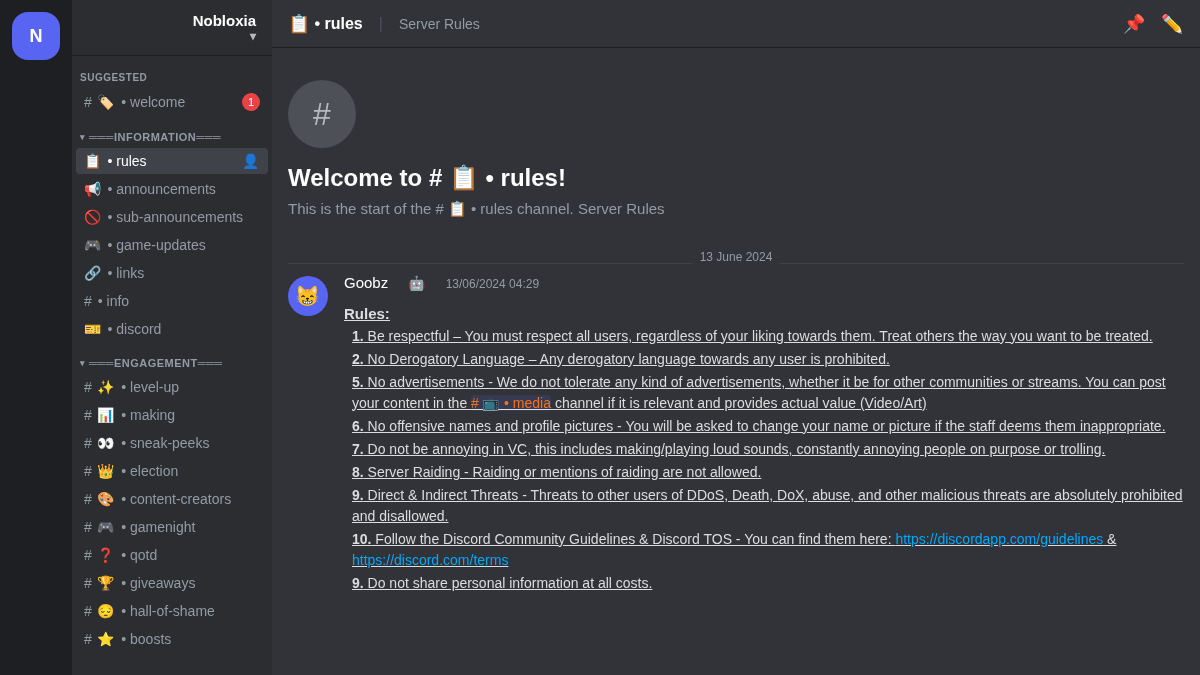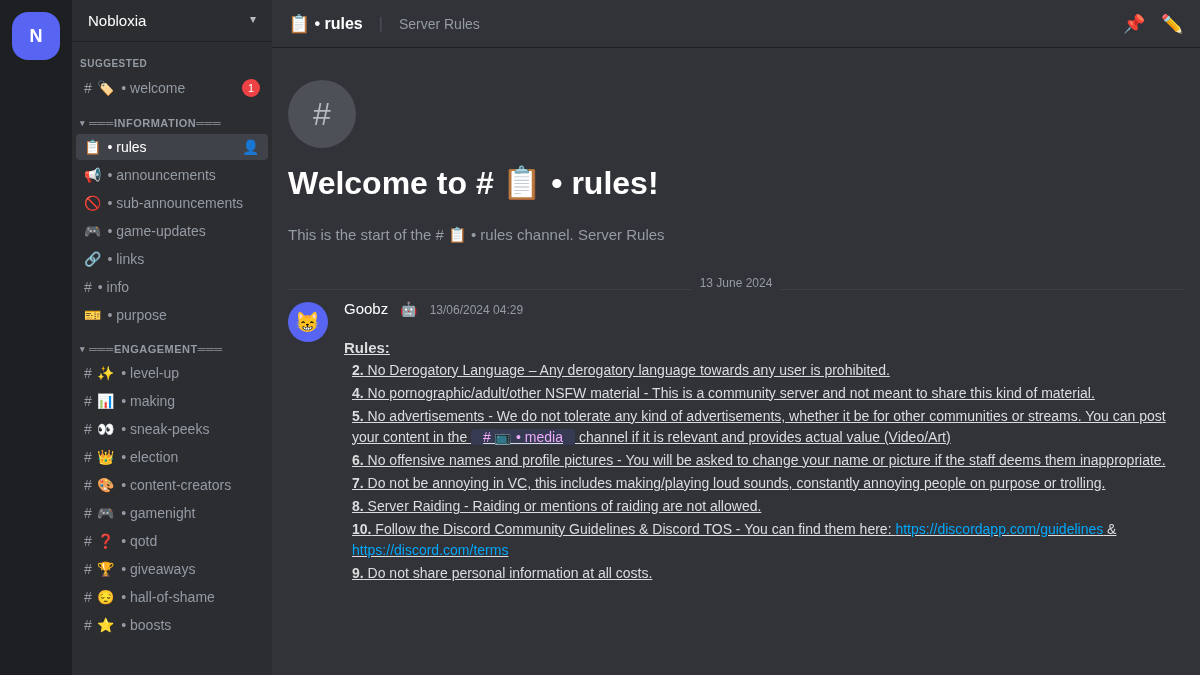--- a/index.html
+++ b/index.html
@@ -53,29 +53,30 @@
       display: flex;
       flex-direction: column;
       flex-shrink: 0;
       overflow-y: auto;
       overflow-x: hidden;
     }
     .channel-sidebar::-webkit-scrollbar { width: 4px; }
     .channel-sidebar::-webkit-scrollbar-thumb { background: #1e1f22; border-radius: 2px; }
     .server-header {
       padding: 12px 16px;
-      font-weight: 400;
+      font-weight: 700;
       font-size: 15px;
       color: #fff;
       border-bottom: 1px solid #1e1f22;
       display: flex;
-      align-items: flex-start;
+      align-items: flex-end;
       justify-content: space-between;
       cursor: pointer;
       flex-shrink: 0;
+      flex-direction: column;
     }
     .server-header .chevron { color: #b5bac1; font-size: 12px; }
     .suggested-label {
       padding: 16px 8px 4px 8px;
       font-size: 10px;
       font-weight: 600;
       color: #949ba4;
       text-transform: uppercase;
       letter-spacing: 0.5px;
     }
@@ -162,24 +163,24 @@
       border-radius: 50%;
       background: #4e5058;
       display: flex;
       align-items: center;
       justify-content: center;
       font-size: 36px;
       color: #b5bac1;
       margin-bottom: 16px;
     }
     .channel-intro-title {
-      font-size: 32px;
+      font-size: 24px;
       font-weight: 700;
       color: #fff;
-      margin-bottom: 24px;
+      margin-bottom: 8px;
     }
     .channel-intro-desc {
       color: #949ba4;
       font-size: 15px;
     }
     .date-divider {
       display: flex;
       align-items: flex-end;
       padding: 8px 16px;
       gap: 8px;
@@ -204,38 +205,38 @@
       border-radius: 50%;
       background: #5865f2;
       flex-shrink: 0;
       display: flex;
       align-items: center;
       justify-content: center;
       font-size: 20px;
       margin-top: 2px;
     }
     .message-content { flex: 1; }
-    .message-header { display: flex; align-items: baseline; gap: 12px; margin-bottom: 20px; }
+    .message-header { display: flex; align-items: baseline; gap: 20px; margin-bottom: 12px; }
     .message-author { color: #fff; font-weight: 500; font-size: 15px; }
     .message-author-badge { font-size: 14px; }
     .message-timestamp { color: #949ba4; font-size: 12px; }
     .message-text { color: #dcddde; font-size: 14px; line-height: 1.5; text-decoration: underline; }
     .message-text strong { font-weight: 700; color: #dcddde; }
     .message-text .rules-title {
       text-decoration: underline;
       font-weight: 700;
       font-size: 15px;
     }
     .message-text ol { padding-left: 8px; list-style: none; }
     .message-text ol li { margin-bottom: 2px; }
     .channel-link {
-      color: #f0abfc;
+      color: #f97316;
       background: rgba(88,101,242,0.15);
       border-radius: 3px;
-      padding: 0 12px;
+      padding: 0 0;
       cursor: pointer;
       text-decoration: none;
     }
     .external-link { color: #00a8fc; text-decoration: none; }
     .emoji-icon { font-size: 14px; }
   </style>
 </head>
 <body>
 
 <div class="app-container">
@@ -292,21 +293,21 @@
       <span class="channel-name">• links</span>
     </div>
 
     <div class="channel-item">
       <span class="channel-icon">#</span>
       <span class="channel-name">• info</span>
     </div>
 
     <div class="channel-item">
       <span class="channel-icon">🎫</span>
-      <span class="channel-name">• purpose</span>
+      <span class="channel-name">• discord</span>
     </div>
 
     <div class="category-header">
       <span class="arrow">▾</span>
       <span>═══ENGAGEMENT═══</span>
     </div>
 
     <div class="channel-item">
       <span class="channel-icon">#</span>
       <span class="channel-icon">✨</span>
@@ -407,26 +408,27 @@
         </div>
         <div class="message-content">
           <div class="message-header">
             <span class="message-author">Goobz</span>
             <span class="message-author-badge">🤖</span>
             <span class="message-timestamp">13/06/2024 04:29</span>
           </div>
           <div class="message-text">
             <span class="rules-title">Rules:</span><br>
             <ol>
+              <li><strong>1.</strong> Be respectful – You must respect all users, regardless of your liking towards them. Treat others the way you want to be treated.</li>
               <li><strong>2.</strong> No Derogatory Language – Any derogatory language towards any user is prohibited.</li>
-              <li><strong>4.</strong> No pornographic/adult/other NSFW material - This is a community server and not meant to share this kind of material.</li>
               <li><strong>5.</strong> No advertisements - We do not tolerate any kind of advertisements, whether it be for other communities or streams. You can post your content in the <a class="channel-link" href="#"># 📺 • media</a> channel if it is relevant and provides actual value (Video/Art)</li>
               <li><strong>6.</strong> No offensive names and profile pictures - You will be asked to change your name or picture if the staff deems them inappropriate.</li>
               <li><strong>7.</strong> Do not be annoying in VC, this includes making/playing loud sounds, constantly annoying people on purpose or trolling.</li>
               <li><strong>8.</strong> Server Raiding - Raiding or mentions of raiding are not allowed.</li>
+              <li><strong>9.</strong> Direct &amp; Indirect Threats - Threats to other users of DDoS, Death, DoX, abuse, and other malicious threats are absolutely prohibited and disallowed.</li>
               <li><strong>10.</strong> Follow the Discord Community Guidelines &amp; Discord TOS - You can find them here: <a class="external-link" href="#">https://discordapp.com/guidelines</a> &amp; <a class="external-link" href="#">https://discord.com/terms</a></li>
               <li><strong>9.</strong> Do not share personal information at all costs.</li>
             </ol>
           </div>
         </div>
       </div>
     </div>
   </div>
 </div>
 

